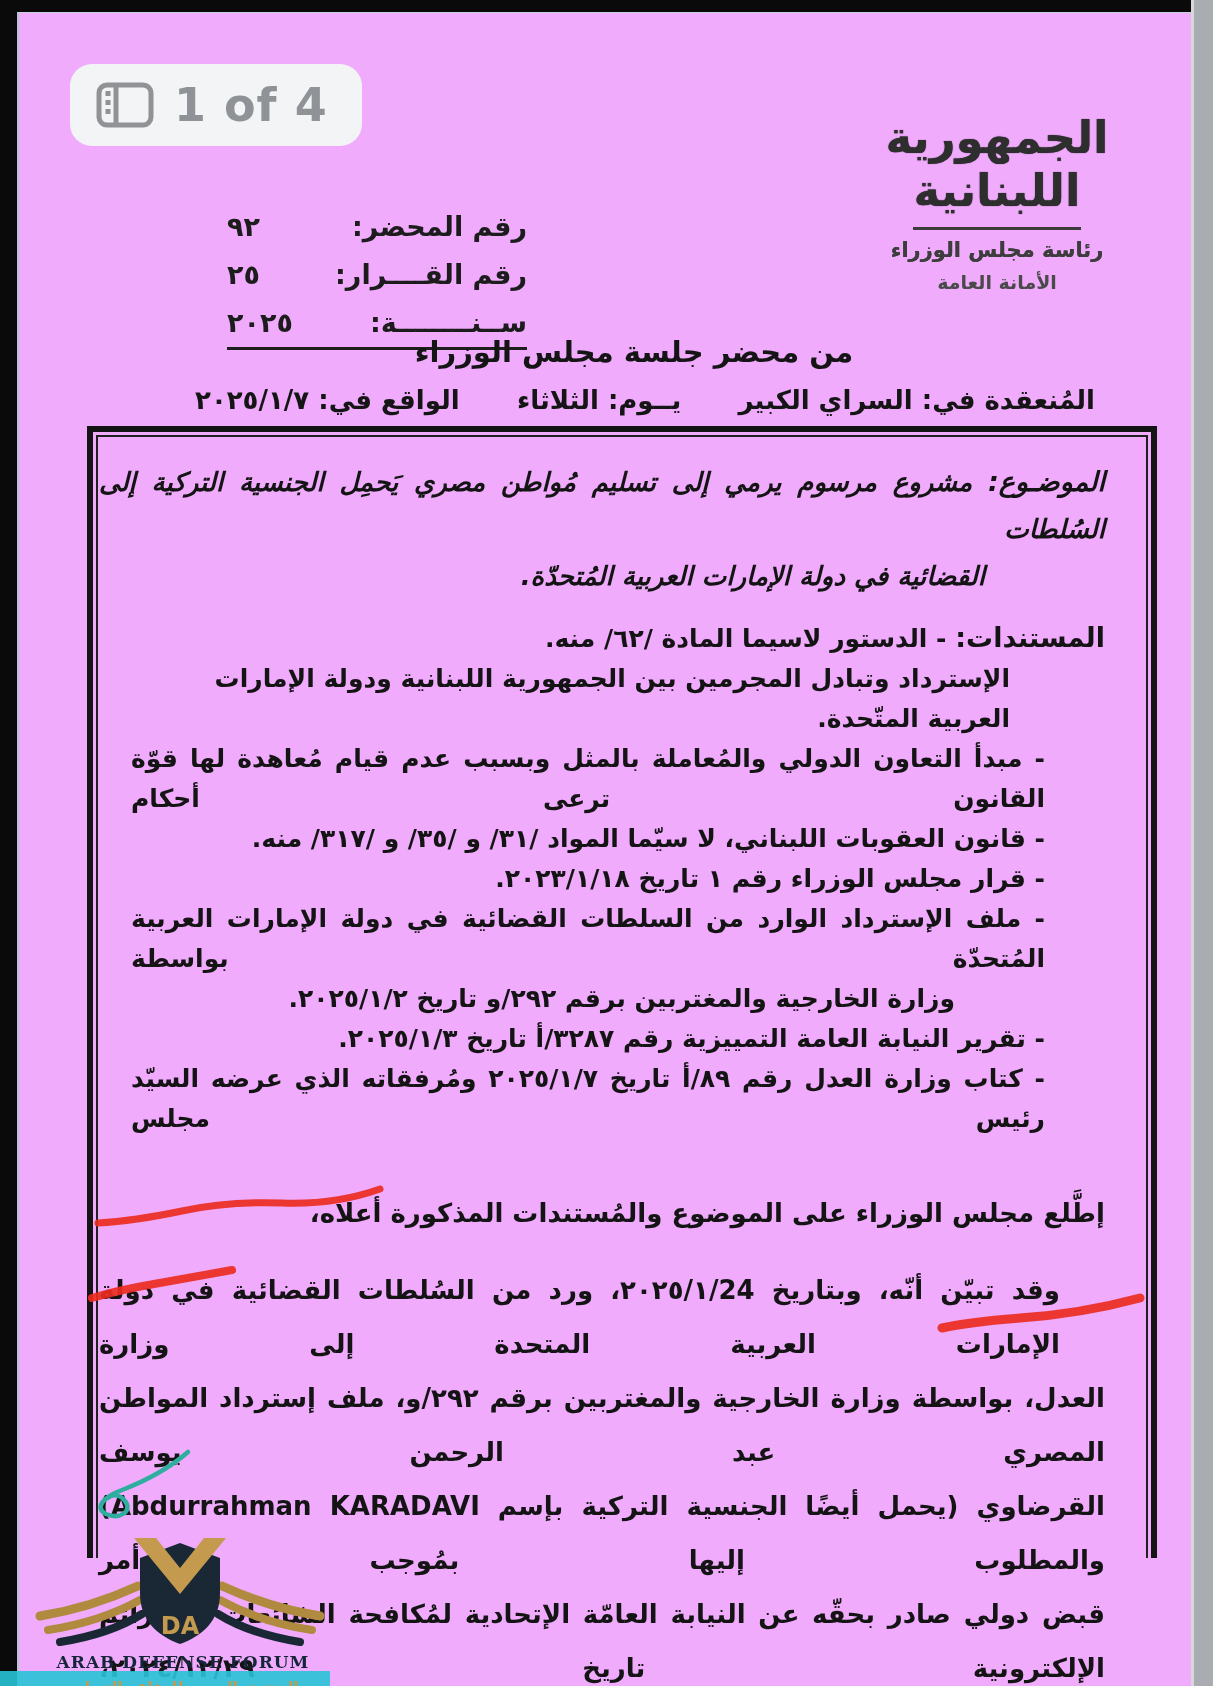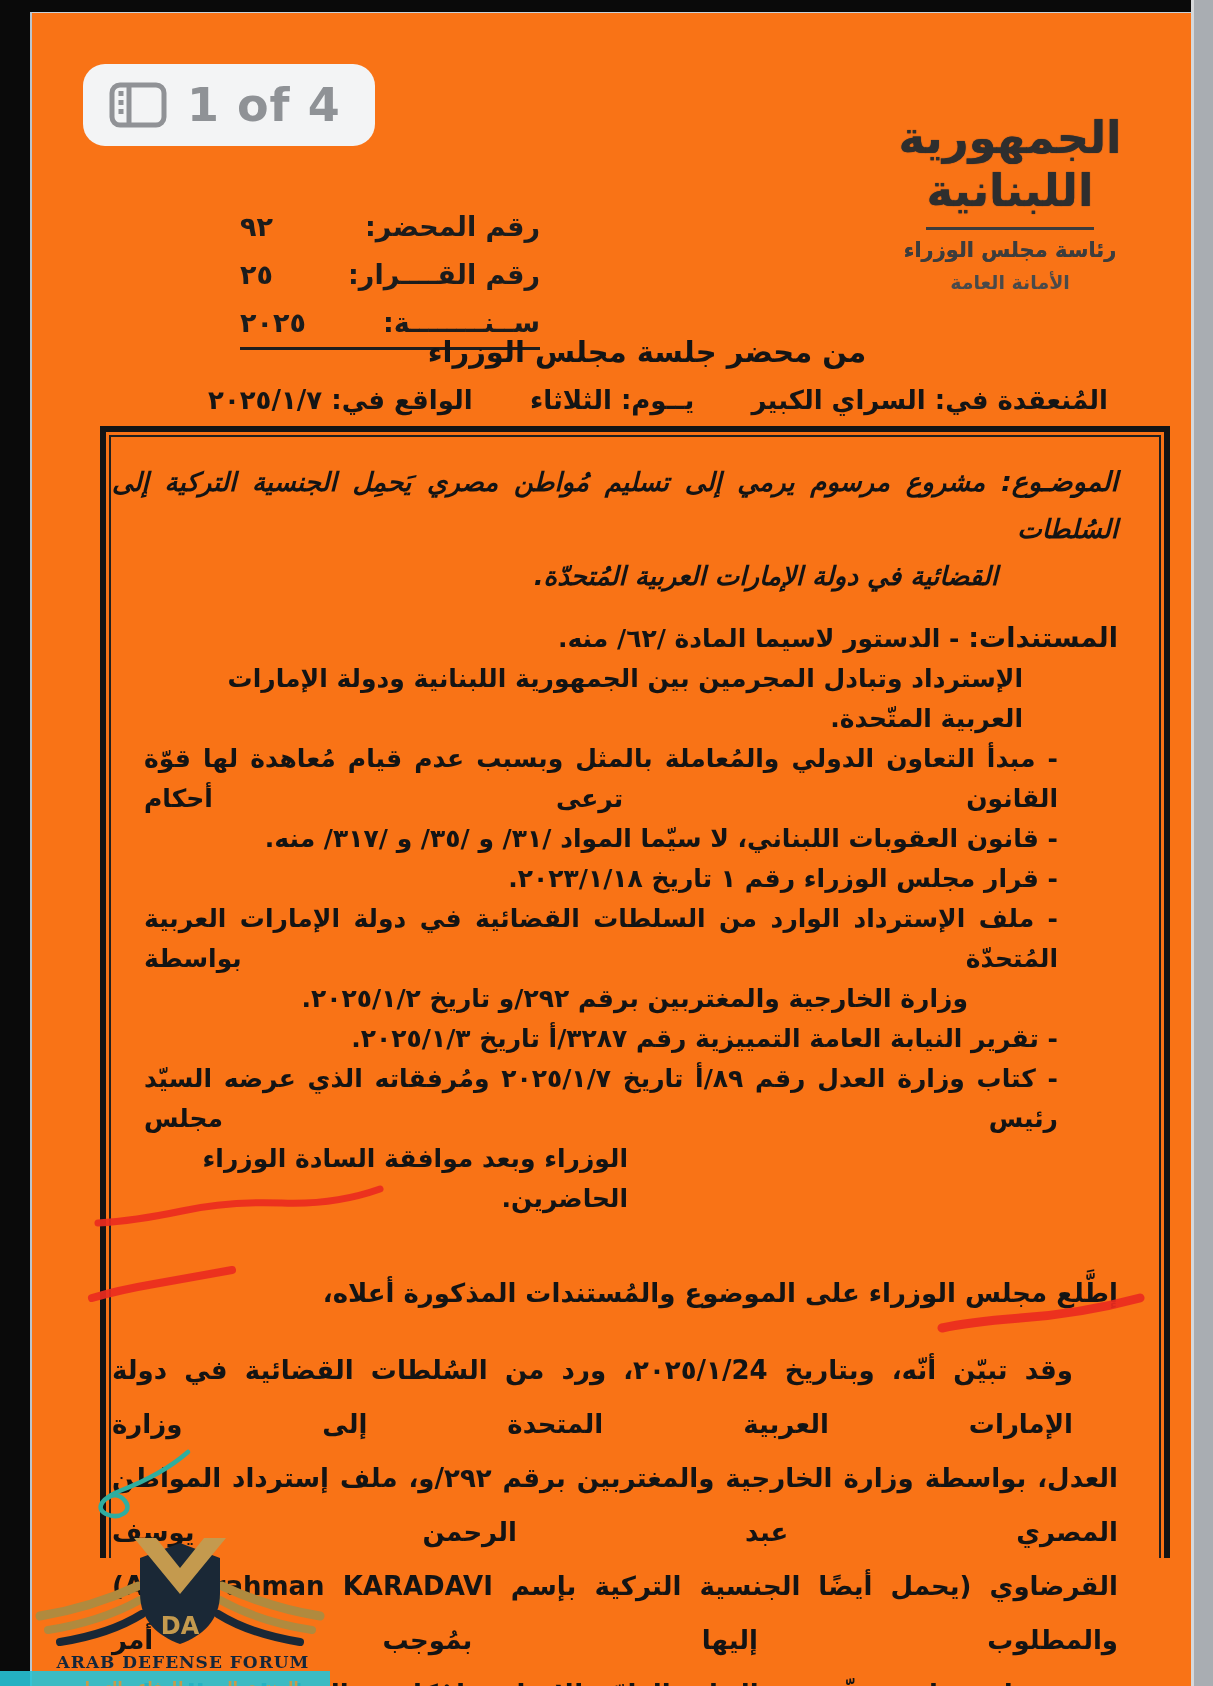--- a/index.html
+++ b/index.html
@@ -1,21 +1,21 @@
 <!DOCTYPE html>
 <html><head>
 <meta charset="utf-8">
 <style>
   html,body{margin:0;padding:0;background:#000;}
   *{box-sizing:border-box;font-family:"DejaVu Sans",sans-serif;}
   #stage{position:relative;width:1213px;height:1686px;background:#0a0a0a;overflow:hidden;}
   
   .right-gutter{position:absolute;top:0;right:0;width:22px;height:100%;background:#a9adb2;border-left:3px solid #d6d8da;}
   
-  .page{position:absolute;left:30px;top:12px;width:1174px;height:1674px;background:#f97316;
+  .page{position:absolute;left:17px;top:12px;width:1174px;height:1674px;background:#f0abfc;
         border-left:2px solid #b8c5d1;border-top:1px solid #c9d2da;}
   
   .page-chip{position:absolute;left:51px;top:51px;height:82px;padding:0 34px 0 26px;display:flex;align-items:center;gap:20px;
              background:#f3f4f5;border:none;border-radius:22px;cursor:pointer;}
   .page-chip svg{display:block;}
   .page-chip .txt{font-size:46px;font-weight:600;color:#8f9296;letter-spacing:1px;}
   
   .letterhead{position:absolute;left:858px;top:98px;width:240px;text-align:center;color:#333;direction:rtl;}
   .lh-big{font-size:45px;font-weight:bold;line-height:1.18;color:#2e2e2e;text-shadow:0 0 1px #2e2e2e;}
   .lh-divider{width:168px;height:3px;background:#3c3c3c;margin:10px auto 8px auto;}
@@ -125,21 +125,20 @@
 
         <div class="ln noj"><span class="lbl">المستندات:</span> - الدستور لاسيما المادة /٦٢/ منه.</div>
             <div class="ln noj" style="padding-right: 95px;">الإسترداد وتبادل المجرمين بين الجمهورية اللبنانية ودولة الإمارات العربية المتّحدة.</div>
             <div class="ln" style="padding-right: 60px;">- مبدأ التعاون الدولي والمُعاملة بالمثل وبسبب عدم قيام مُعاهدة لها قوّة القانون ترعى أحكام</div>
             <div class="ln noj" style="padding-right: 60px; margin-left: 31px;">- قانون العقوبات اللبناني، لا سيّما المواد /٣١/ و /٣٥/ و /٣١٧/ منه.</div>
             <div class="ln noj" style="padding-right: 60px;">- قرار مجلس الوزراء رقم ١ تاريخ ٢٠٢٣/١/١٨.</div>
             <div class="ln" style="padding-right: 60px;">- ملف الإسترداد الوارد من السلطات القضائية في دولة الإمارات العربية المُتحدّة بواسطة</div>
             <div class="ln noj" style="padding-right: 150px;">وزارة الخارجية والمغتربين برقم ٢٩٢/و تاريخ ٢٠٢٥/١/٢.</div>
             <div class="ln noj" style="padding-right: 60px;">- تقرير النيابة العامة التمييزية رقم ٣٢٨٧/أ تاريخ ٢٠٢٥/١/٣.</div>
             <div class="ln" style="padding-right: 60px;">- كتاب وزارة العدل رقم ٨٩/أ تاريخ ٢٠٢٥/١/٧ ومُرفقاته الذي عرضه السيّد رئيس مجلس</div>
-            <div class="ln noj" style="padding-right: 490px;">الوزراء وبعد موافقة السادة الوزراء الحاضرين.</div>
           </div>
 
         <div class="ln noj review-line">إطَّلع مجلس الوزراء على الموضوع والمُستندات المذكورة أعلاه،</div>
 
         <div class="para-block">
 
         <div class="ln" style="padding-right: 45px;">وقد تبيّن أنّه، وبتاريخ ٢٠٢٥/١/24، ورد من السُلطات القضائية في دولة الإمارات العربية المتحدة إلى وزارة</div>
             <div class="ln">العدل، بواسطة وزارة الخارجية والمغتربين برقم ٢٩٢/و، ملف إسترداد المواطن المصري عبد الرحمن يوسف</div>
             <div class="ln">القرضاوي (يحمل أيضًا الجنسية التركية بإسم Abdurrahman KARADAVI) والمطلوب إليها بمُوجب أمر</div>
             <div class="ln">قبض دولي صادر بحقّه عن النيابة العامّة الإتحادية لمُكافحة الشائعات والجرائم الإلكترونية تاريخ ٢٠٢٤/١٢/٢٩،</div>

